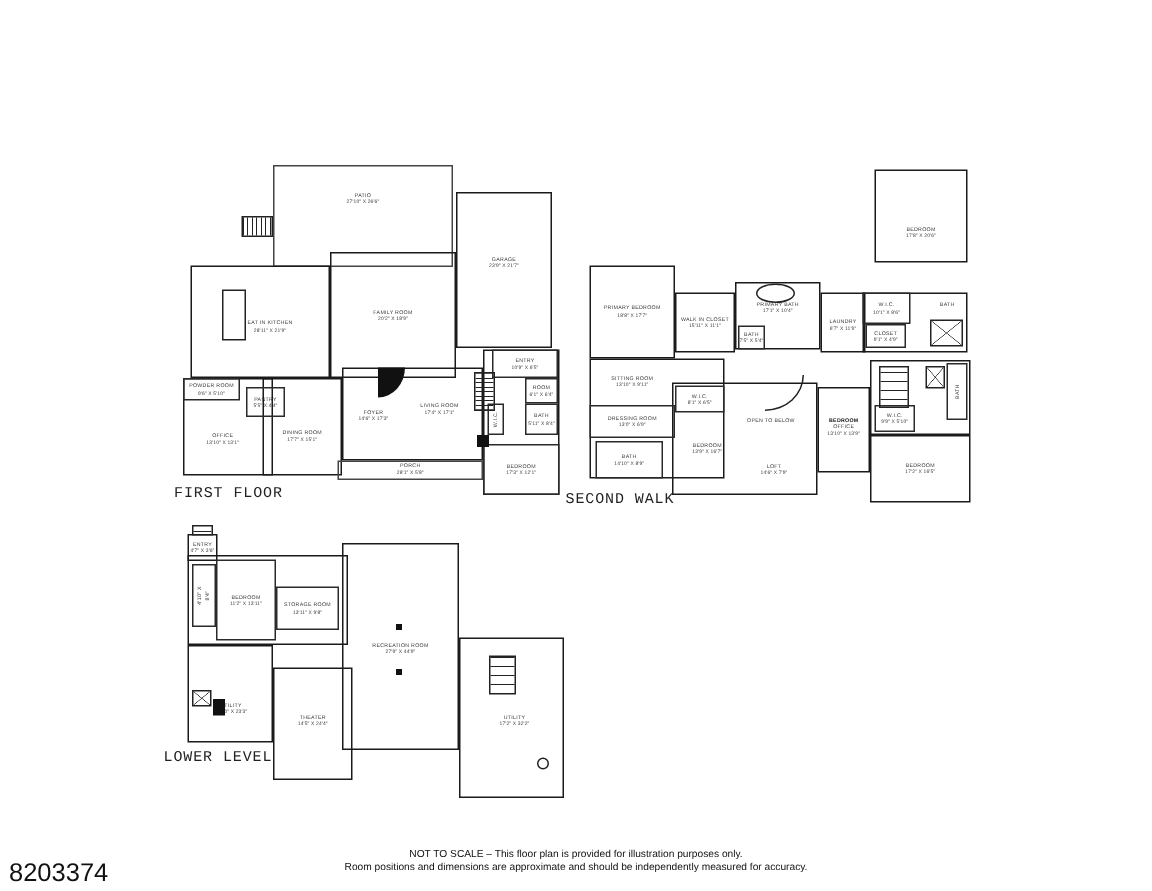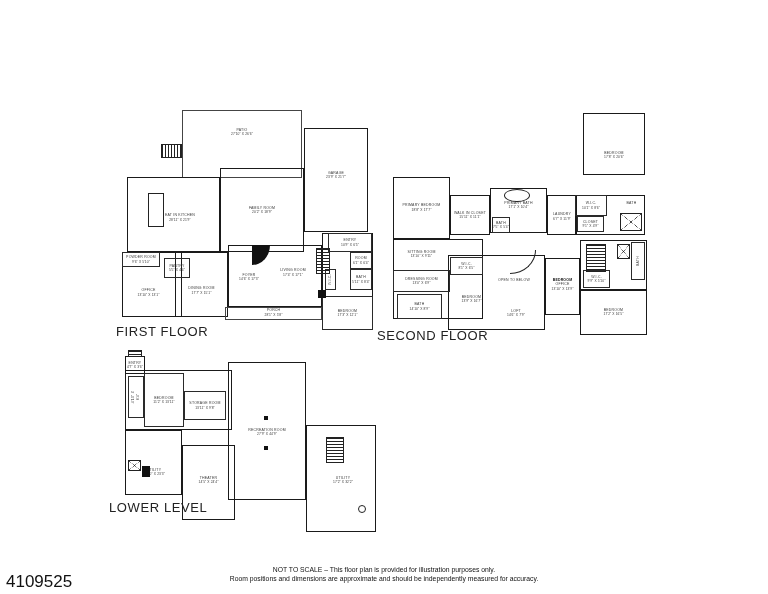--- a/index.html
+++ b/index.html
@@ -23,21 +23,21 @@
   .f-dark{background:#111;}
   .f-xbox{border:0.7px solid #222;
     background:
       linear-gradient(to top right, transparent calc(50% - 0.4px), #222 50%, transparent calc(50% + 0.4px)),
       linear-gradient(to bottom right, transparent calc(50% - 0.4px), #222 50%, transparent calc(50% + 0.4px));}
   .f-oval{border:0.7px solid #222;border-radius:50%;}
   .f-circle{border:0.7px solid #222;border-radius:50%;}
   .f-box{border:0.7px solid #222;background:#fff;}
   .f-wedge{background:#111;border-radius:0 0 100% 0;}
   .f-arc{border:0.7px solid #222;border-left:none;border-top:none;border-radius:0 0 100% 0;}
-  .floor-label{position:absolute;font-size:13px;letter-spacing:0.6px;color:#222;}
+  .floor-label{position:absolute;font-size:10px;letter-spacing:0.6px;color:#222;font-family:Liberation Mono, monospace;}
   .fl-1{left:116px;top:324px;}
   .fl-2{left:377px;top:328px;}
   .fl-3{left:109px;top:500px;}
   .listing-id{position:absolute;left:6px;top:572px;font-size:17px;color:#111;}
   .disclaimer{position:absolute;left:0;right:0;top:565px;text-align:center;
               font-size:6.8px;line-height:1.35;color:#111;}
 </style>
 </head>
 <body>
 
@@ -272,21 +272,21 @@
       <div class="feat f-hatch" style="left: 128px; top: 350px; width: 14px; height: 7px;"></div>
       <div class="feat f-column" style="left: 264px; top: 416px; width: 4px; height: 4px;"></div>
       <div class="feat f-column" style="left: 264px; top: 446px; width: 4px; height: 4px;"></div>
       <div class="feat f-xbox" style="left: 128px; top: 460px; width: 13px; height: 11px;"></div>
       <div class="feat f-dark" style="left: 142px; top: 466px; width: 8px; height: 11px;"></div>
       <div class="feat f-hatch" style="left: 326px; top: 437px; width: 18px; height: 26px;"></div>
       <div class="feat f-circle" style="left: 358px; top: 505px; width: 8px; height: 8px;"></div>
     </div>
 
   <div class="floor-label fl-1">FIRST FLOOR</div>
-  <div class="floor-label fl-2">SECOND FLOOR</div>
+  <div class="floor-label fl-2">SECOND WALK</div>
   <div class="floor-label fl-3">LOWER LEVEL</div>
 
-  <div class="listing-id">4109525</div>
+  <div class="listing-id">8203374</div>
   <div class="disclaimer">
     <div>NOT TO SCALE – This floor plan is provided for illustration purposes only.</div>
     <div>Room positions and dimensions are approximate and should be independently measured for accuracy.</div>
   </div>
 </div>
 
 </body></html>

